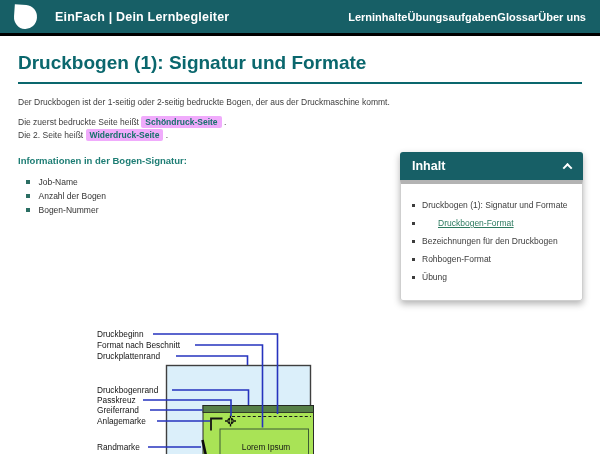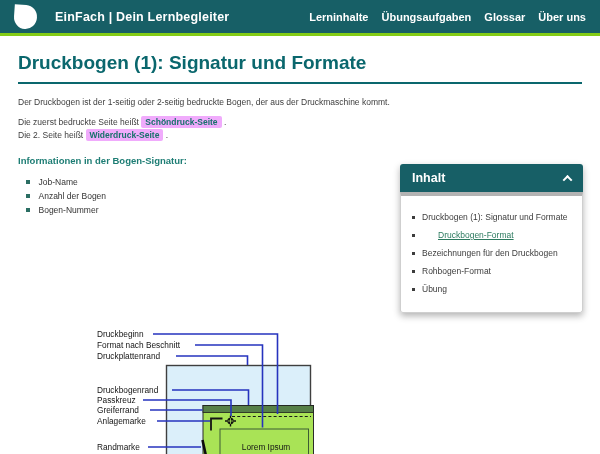--- a/index.html
+++ b/index.html
@@ -1,44 +1,44 @@
 <!DOCTYPE html>
 <html><head>
 <meta charset="utf-8">
 <style>
   * { margin:0; padding:0; box-sizing:border-box; }
   html,body { width:600px; height:454px; overflow:hidden; background:#fff;
               font-family:"Liberation Sans", sans-serif; }
 
   
-  .topbar { height:36px; background:#175f66; border-bottom:3px solid #84cc16;
+  .topbar { height:36px; background:#175f66; border-bottom:3px solid #000000;
             display:flex; align-items:center; padding:0 14px; color:#fff; }
   .logo { width:23px; height:24px; background:#fff;
           border-radius:0 55% 55% 55%; transform:rotate(4deg); flex:0 0 auto; }
   .brand { font-size:12.5px; font-weight:700; margin-left:18px; letter-spacing:.2px; }
-  .nav { margin-left:auto; display:flex; gap:13px; }
+  .nav { margin-left:auto; display:flex; }
   .nav-item { font-size:11px; font-weight:600; cursor:pointer; white-space:nowrap; }
 
   
   .main { position:relative; padding:0 18px; }
   .page-title { color:#0a676d; font-size:19px; font-weight:700; margin-top:16px; }
   .title-rule { border:none; border-top:2px solid #0a676d; margin-top:8px; }
 
   .intro { font-size:8.5px; color:#3d3d3d; margin-top:13px; width:380px; }
   .textlines { margin-top:9px; font-size:8.5px; color:#3d3d3d; line-height:12.5px; width:390px; }
   .chip { background:#f0abfc; color:#17716b; font-weight:700; padding:1px 4px; border-radius:2px; }
   .b { font-weight:700; color:#222; }
 
   .subhead { color:#1d7d74; font-size:9.5px; font-weight:700; margin-top:14px; }
   .info-list { margin-top:9px; }
   .info-item { display:flex; align-items:center; height:14px; font-size:8.5px; color:#333; }
   .sq { width:3.5px; height:3.5px; background:#2b6e63; margin:0 9px 0 8px; flex:0 0 auto; }
 
   
-  .toc { position:absolute; left:400px; top:112px; width:183px;
+  .toc { position:absolute; left:400px; top:100px; width:183px;
          box-shadow:0 3px 7px rgba(0,0,0,.3); border-radius:3px; }
   .toc-head { background:#175f66; color:#fff; height:28px; border-radius:3px 3px 0 0;
               display:flex; align-items:center; justify-content:space-between; padding:0 12px; }
   .toc-title { font-size:12.5px; font-weight:700; }
   .chev { width:7px; height:7px; border-left:2.2px solid #fff; border-top:2.2px solid #fff;
           transform:rotate(45deg) translate(1px,1px); cursor:pointer; }
   .toc-body { background:#fff; border:1px solid #cfcfcf; border-top:4px solid #b3b3b3;
               border-radius:0 0 3px 3px; padding:8px 11px 10px; }
   .toc-item { display:flex; align-items:center; margin:8px 0; font-size:8.5px; color:#3c3c3c; }
   .toc-item .sq2 { width:3px; height:3px; background:#3c3c3c; margin-right:7px; flex:0 0 auto; }

